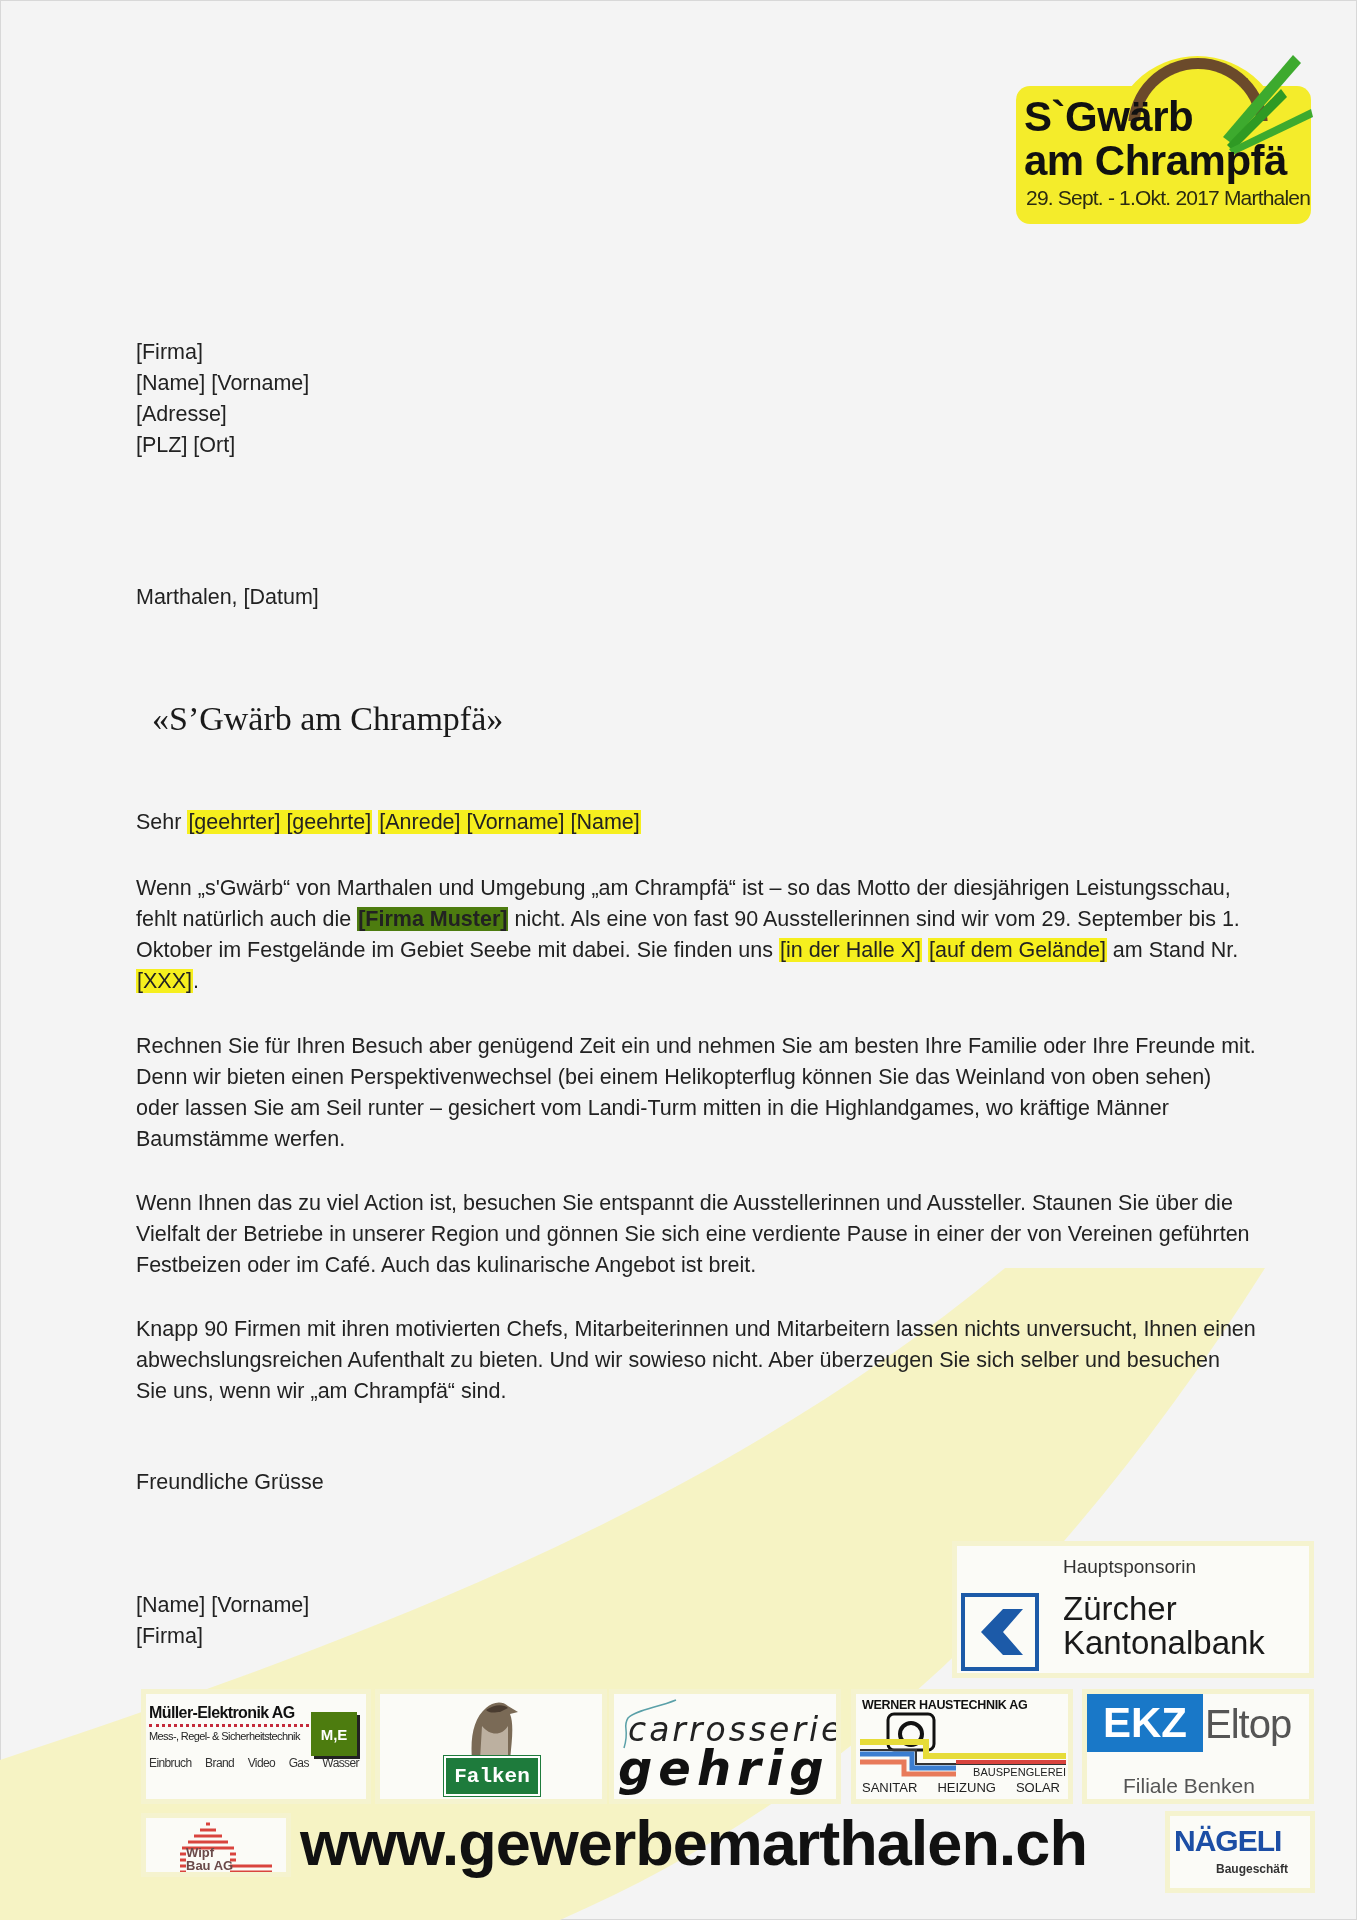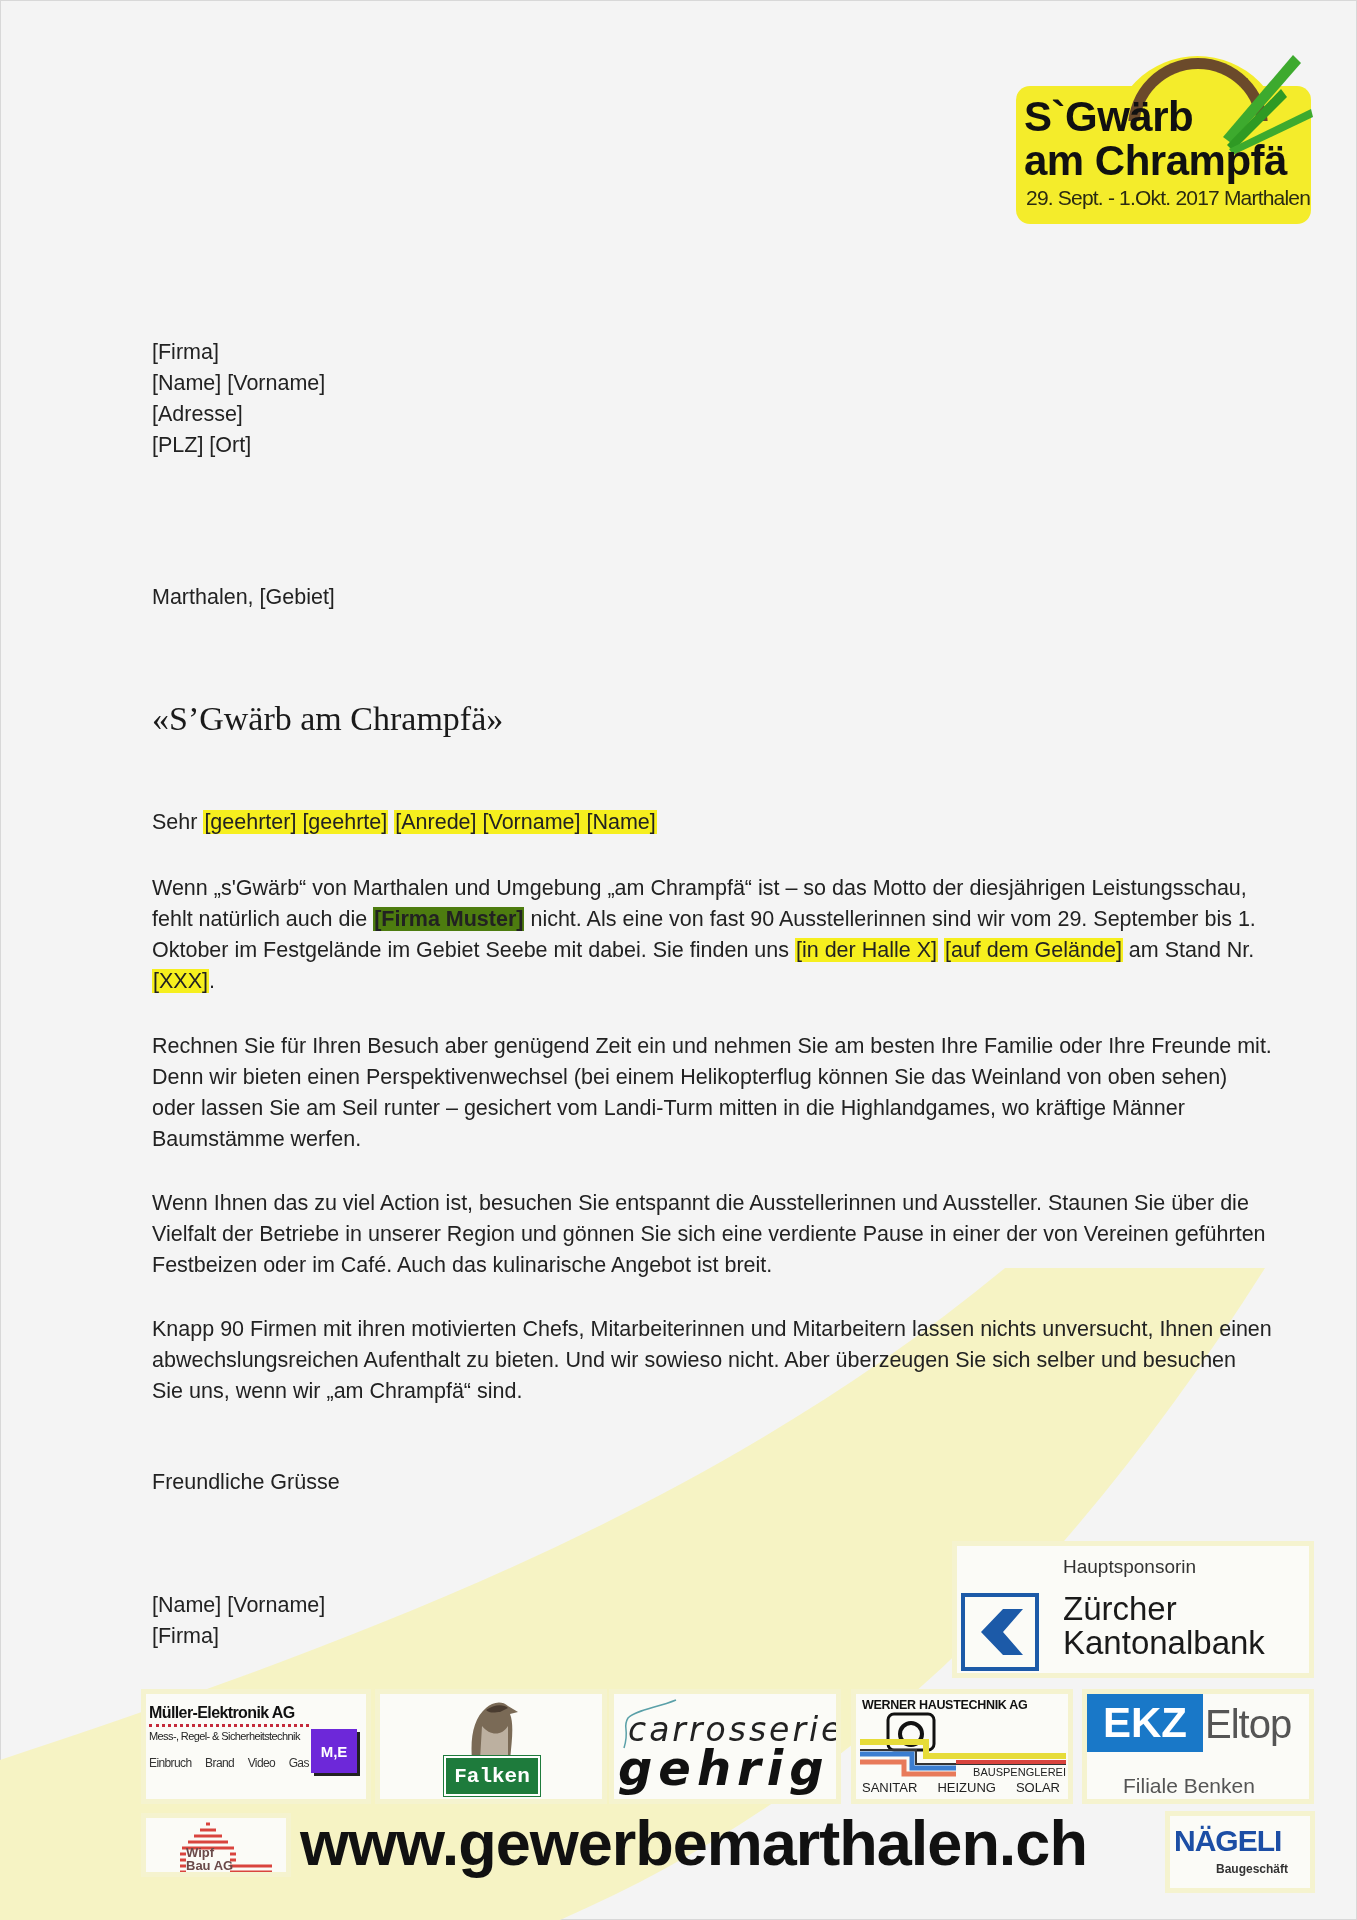--- a/index.html
+++ b/index.html
@@ -36,21 +36,21 @@
     color: #111; letter-spacing: -0.5px;
   }
   .event-logo .title1 { top: 52px; }
   .event-logo .title2 { top: 96px; }
   .event-logo .dates {
     position: absolute; left: 16px; top: 142px; font-size: 21px; color: #2a2a12;
     font-family: "Liberation Sans Narrow", "Liberation Sans", sans-serif; letter-spacing: -0.8px;
   }
 
   
-  .text { position: absolute; left: 152px; font-size: 21.5px; line-height: 31px; color: #222; }
+  .text { position: absolute; left: 136px; font-size: 21.5px; line-height: 31px; color: #222; }
   .address { top: 337px; }
   .address div { height: 31px; }
   .date-line { top: 582px; }
   .subject {
     position: absolute; left: 152px; top: 700px;
     font-family: "Liberation Serif", "DejaVu Serif", serif; font-size: 34px; color: #1a1a1a;
   }
   .salutation { top: 807px; }
   .para { width: 1120px; }
   .p1 { top: 873px; }
@@ -75,23 +75,23 @@
   }
   .zkb .mark svg { position: absolute; left: 8px; top: 8px; }
   .zkb .name { position: absolute; left: 106px; top: 46px; font-size: 33px; line-height: 34px; color: #1a1a1a; }
 
   .me { left: 146px; top: 1694px; width: 220px; height: 105px; }
   .me .n { position: absolute; left: 3px; top: 10px; font-weight: 700; font-size: 16px; color: #111; letter-spacing: -0.6px; }
   .me .dots { position: absolute; left: 3px; top: 30px; width: 160px; border-top: 3px dotted #c42a3a; }
   .me .sub { position: absolute; left: 3px; top: 36px; font-size: 11px; color: #222; letter-spacing: -0.6px; }
   .me .items { position: absolute; left: 3px; top: 62px; width: 210px; display: flex; justify-content: space-between; font-size: 12px; color: #333; letter-spacing: -0.6px; }
   .me .logo {
-    position: absolute; left: 165px; top: 18px; width: 46px; height: 44px; background: #6d28d9;
+    position: absolute; left: 165px; top: 18px; width: 46px; height: 44px; background: #4d7c0f;
     box-shadow: 3px 3px 0 #222; color: #fff; font-weight: 700; font-size: 15px;
-    display: flex; align-items: center; justify-content: center; margin-top: 17px;
+    display: flex; align-items: center; justify-content: center;
   }
 
   .falken { left: 380px; top: 1694px; width: 222px; height: 105px; }
   .falken .bird { position: absolute; left: 72px; top: 2px; }
   .falken .label {
     position: absolute; left: 64px; top: 62px; width: 92px; height: 36px; background: #1e7b3c;
     color: #fff; font-weight: 700; font-size: 21px; display: flex; align-items: center; justify-content: center;
     border: 2px solid #fff; box-shadow: 0 0 0 1px #1e7b3c; font-family: Liberation Mono, monospace;
   }
 
@@ -156,21 +156,21 @@
   <div class="dates">29. Sept. - 1.Okt. 2017 Marthalen</div>
 </div>
 
 <div class="text address">
   <div>[Firma]</div>
   <div>[Name] [Vorname]</div>
   <div>[Adresse]</div>
   <div>[PLZ] [Ort]</div>
 </div>
 
-<div class="text date-line">Marthalen, [Gebiet]</div>
+<div class="text date-line">Marthalen, [Datum]</div>
 
 <div class="subject">«S’Gwärb am Chrampfä»</div>
 
 <div class="text salutation">
   <span>Sehr </span><span class="hl">[geehrter] [geehrte]</span> <span class="hl">[Anrede] [Vorname] [Name]</span>
 </div>
 
 <div class="text para p1"><span>Wenn „s'Gwärb“ von Marthalen und Umgebung „am Chrampfä“ ist – so das Motto der diesjährigen Leistungsschau, fehlt natürlich auch die </span><span class="hl-bold">[Firma Muster]</span><span> nicht. Als eine von fast 90 Ausstellerinnen sind wir vom 29. September bis 1. Oktober im Festgelände im Gebiet Seebe mit dabei. Sie finden uns </span><span class="hl">[in der Halle X]</span><span> </span><span class="hl">[auf dem Gelände]</span><span> am Stand Nr. </span><span class="hl">[XXX]</span><span>.</span></div>
 
 <div class="text para p2">Rechnen Sie für Ihren Besuch aber genügend Zeit ein und nehmen Sie am besten Ihre Familie oder Ihre Freunde mit. Denn wir bieten einen Perspektivenwechsel (bei einem Helikopterflug können Sie das Weinland von oben sehen) oder lassen Sie am Seil runter – gesichert vom Landi-Turm mitten in die Highlandgames, wo kräftige Männer Baumstämme werfen.</div>

